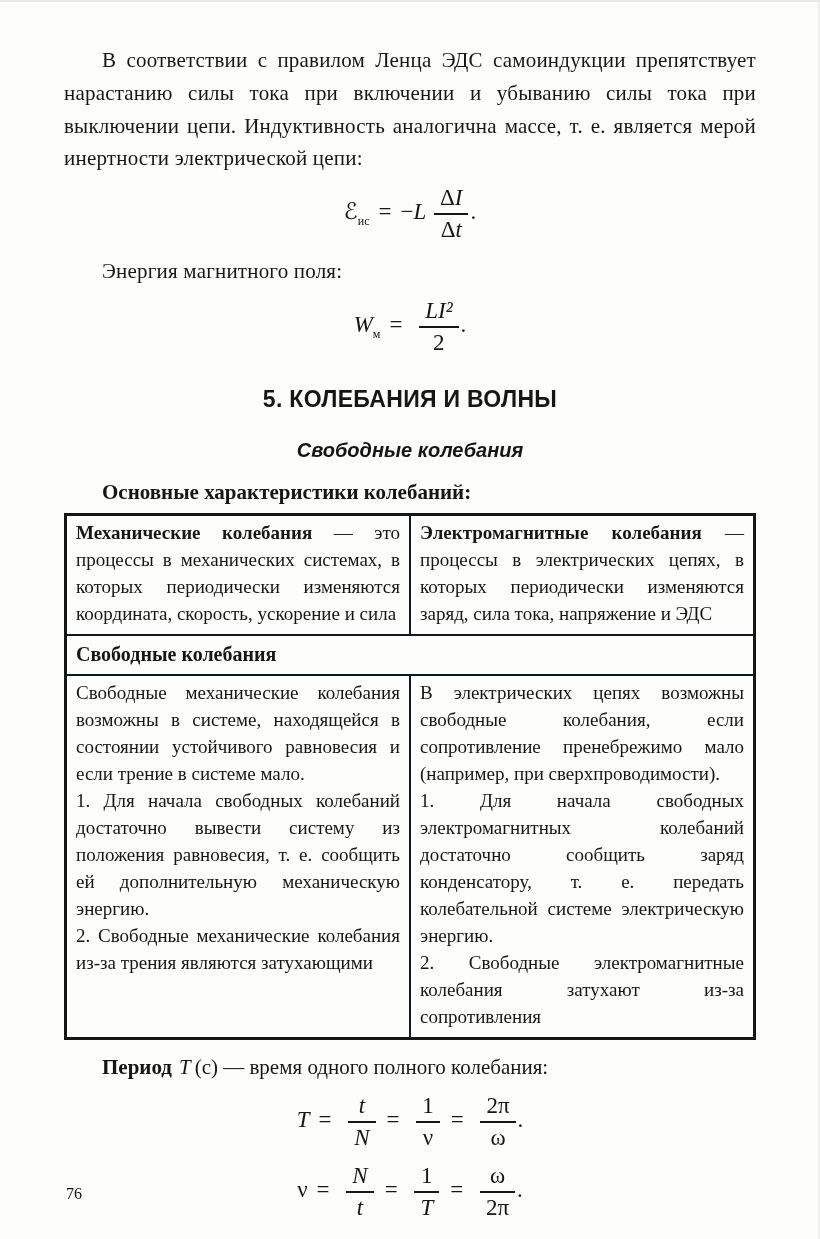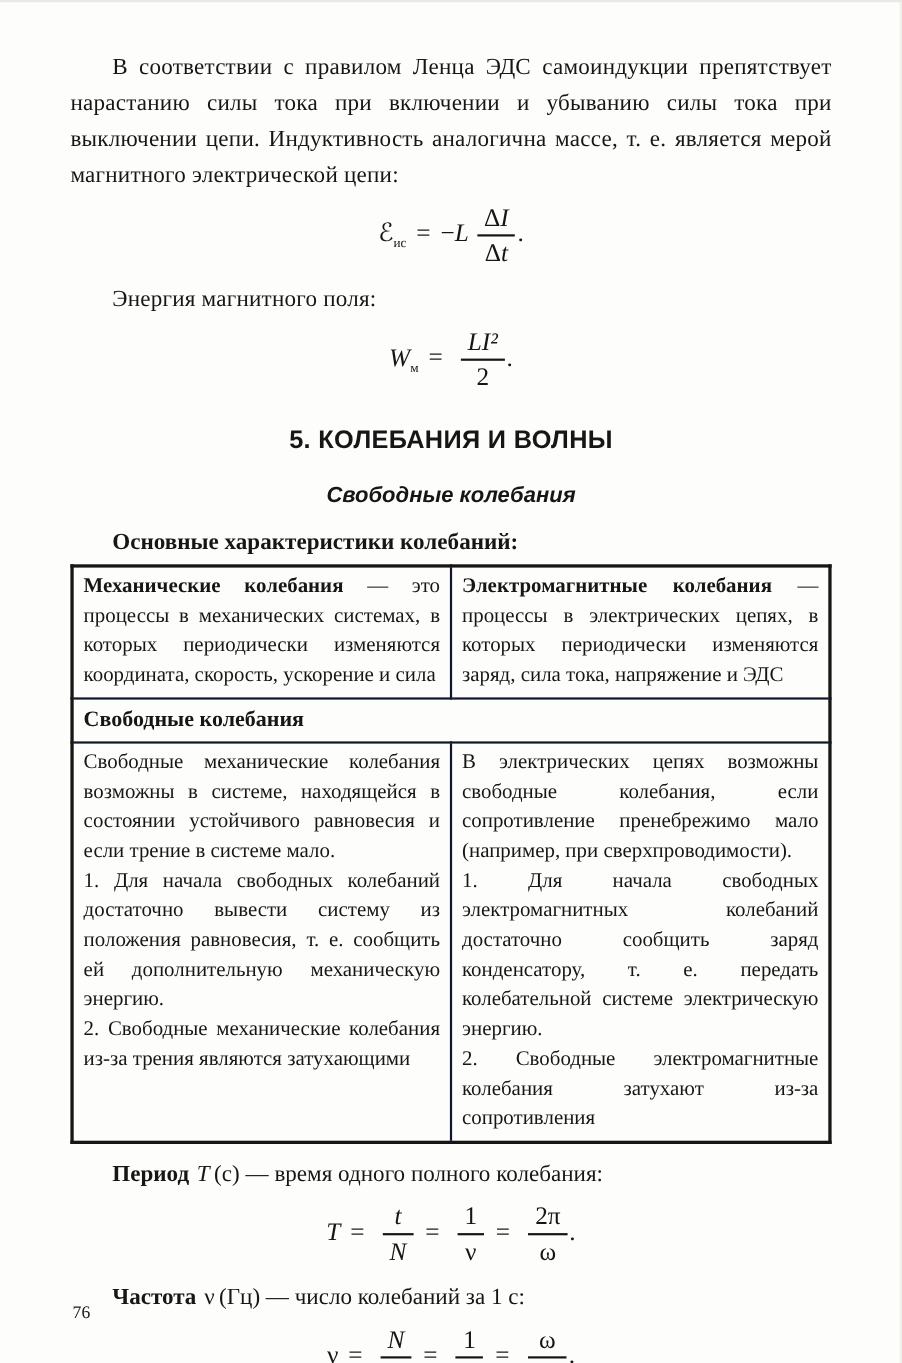--- a/index.html
+++ b/index.html
@@ -101,21 +101,21 @@
     left: 66px;
     bottom: 36px;
     font-size: 16px;
   }
 </style>
 </head>
 <body>
 
 <div class="page">
 
-  <p class="body-text indent">В соответствии с правилом Ленца ЭДС самоиндукции препятствует нарастанию силы тока при включении и убыванию силы тока при выключении цепи. Индуктивность аналогична массе, т. е. является мерой магнитного электрической цепи:</p>
+  <p class="body-text indent">В соответствии с правилом Ленца ЭДС самоиндукции препятствует нарастанию силы тока при включении и убыванию силы тока при выключении цепи. Индуктивность аналогична массе, т. е. является мерой инертности электрической цепи:</p>
 
   <div class="formula">
     <span class="script-e">ℰ</span><sub class="sub">ис</sub><span class="eq">=</span><span>−</span><span class="it">L</span>
     <span class="frac"><span class="num"><span>Δ</span><span class="it">I</span></span><span class="den"><span>Δ</span><span class="it">t</span></span></span><span>.</span>
   </div>
 
   <p class="body-text indent">Энергия магнитного поля:</p>
 
   <div class="formula">
     <span class="it">W</span><sub class="sub">м</sub><span class="eq">=</span>
@@ -160,23 +160,20 @@
     <span class="label">Период</span><span class="inline-var">T</span><span>(с) — время одного полного колебания:</span>
   </p>
 
   <div class="formula">
     <span class="it">T</span><span class="eq">=</span>
     <span class="frac"><span class="num it">t</span><span class="den it">N</span></span><span class="eq">=</span>
     <span class="frac"><span class="num">1</span><span class="den">ν</span></span><span class="eq">=</span>
     <span class="frac"><span class="num">2π</span><span class="den">ω</span></span><span>.</span>
   </div>
 
-  <p class="kv-line">
-    <span class="label">Частота</span><span class="inline-greek">ν</span><span>(Гц) — число колебаний за 1 с:</span>
-  </p>
 
   <div class="formula">
     <span>ν</span><span class="eq">=</span>
     <span class="frac"><span class="num it">N</span><span class="den it">t</span></span><span class="eq">=</span>
     <span class="frac"><span class="num">1</span><span class="den it">T</span></span><span class="eq">=</span>
     <span class="frac"><span class="num">ω</span><span class="den">2π</span></span><span>.</span>
   </div>
 
   <div class="page-number">76</div>
 

